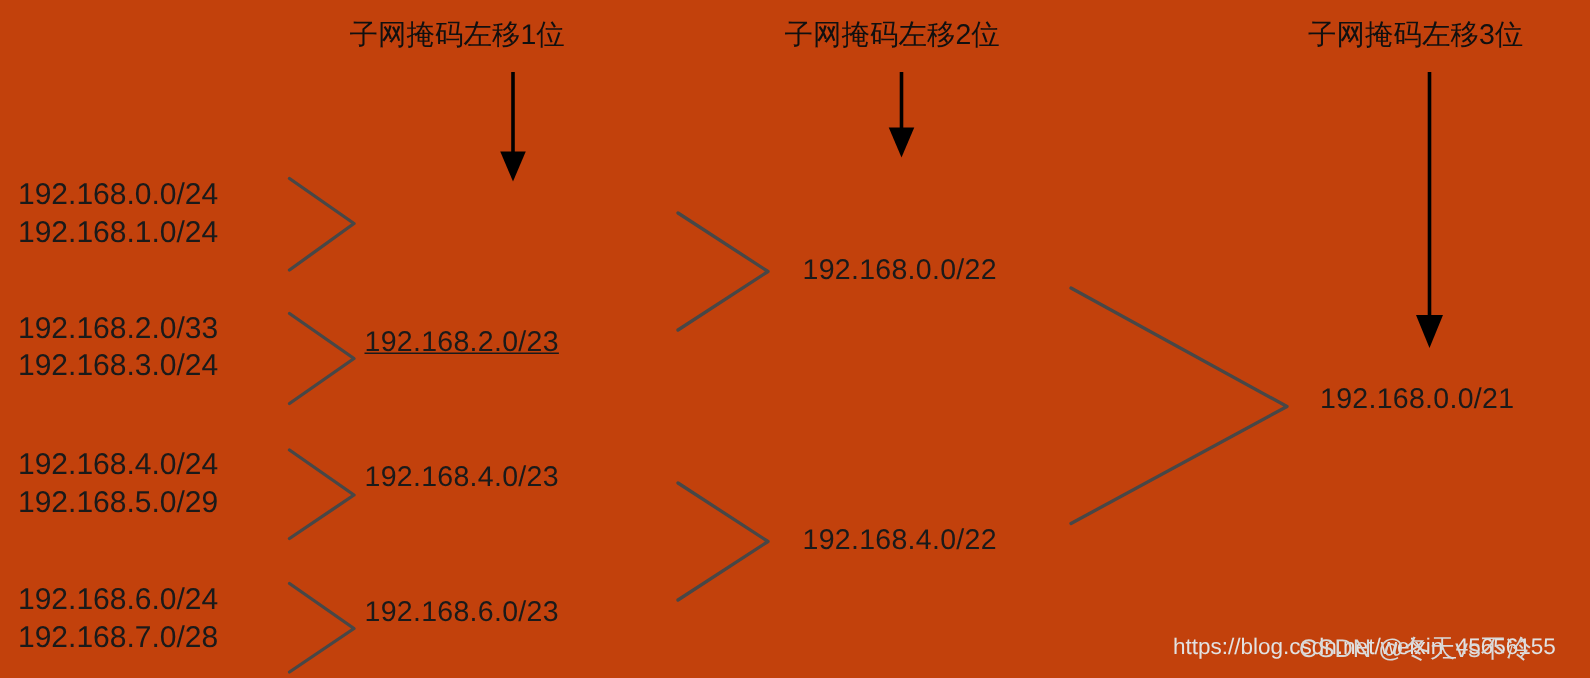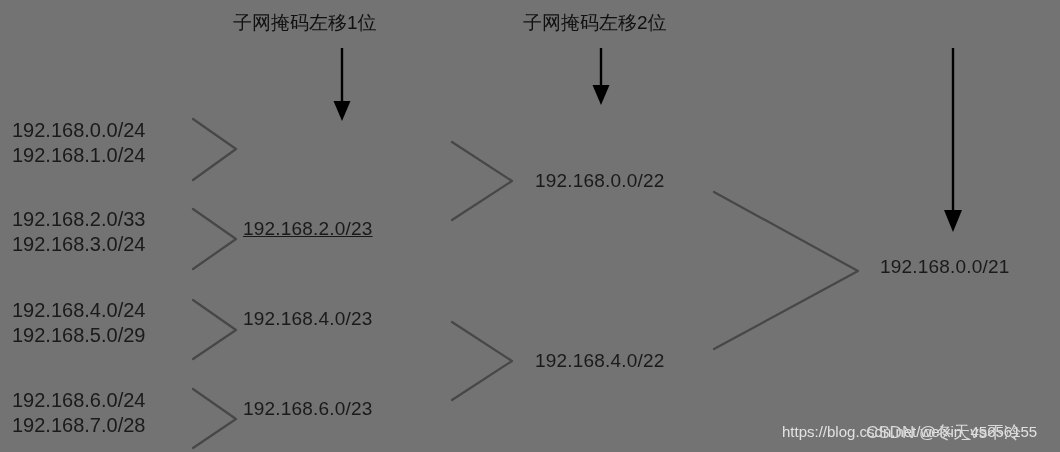--- a/index.html
+++ b/index.html
@@ -4,21 +4,21 @@
 <style>
   html, body {
     margin: 0;
     padding: 0;
     background: #ffffff;
   }
   #canvas {
     position: relative;
     width: 1060px;
     height: 452px;
-    background: #737373;
+    background: #c2410c;
     font-family: "Liberation Sans", "DejaVu Sans", sans-serif;
     overflow: hidden;
   }
   .label {
     position: absolute;
     color: #1a1a1a;
     white-space: nowrap;
     line-height: 1.18;
   }
   .ip {
@@ -57,20 +57,21 @@
     font-size: 15px;
   }
 </style>
 </head>
 <body>
 
 <div id="canvas">
 
   <div class="header-cn" style="left:233px; top:10px;">子网掩码左移1位</div>
   <div class="header-cn" style="left:523px; top:10px;">子网掩码左移2位</div>
+  <div class="header-cn" style="left:872px; top:10px;">子网掩码左移3位</div>
 
   <div class="ip-pair" style="left:12px; top:118px;">
     <div>192.168.0.0/24</div>
     <div>192.168.1.0/24</div>
   </div>
   <div class="ip-pair" style="left:12px; top:207px;">
     <div>192.168.2.0/33</div>
     <div>192.168.3.0/24</div>
   </div>
   <div class="ip-pair" style="left:12px; top:298px;">

